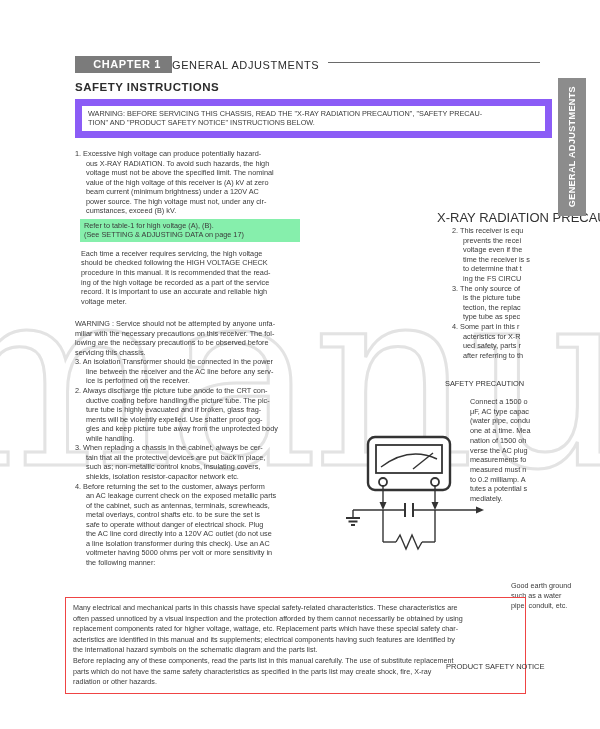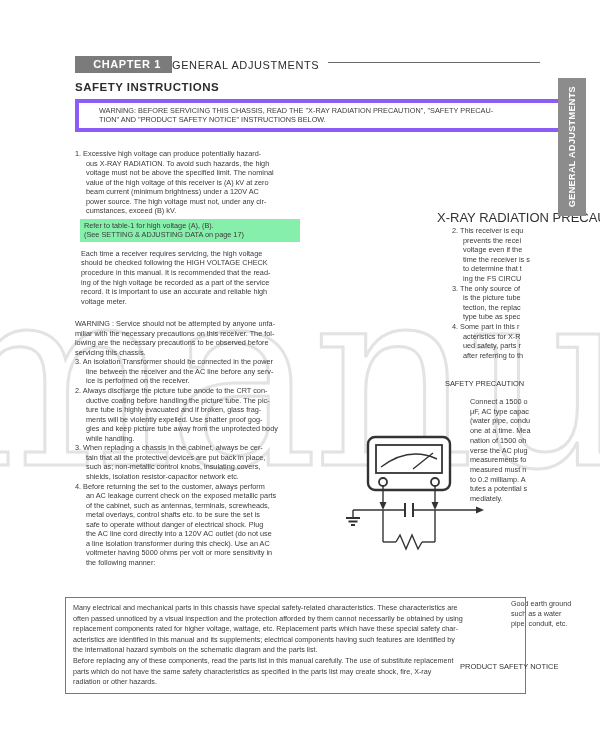--- a/index.html
+++ b/index.html
@@ -8,41 +8,41 @@
   .abs{position:absolute;}
   
   .watermark{position:absolute;left:-70px;top:240px;width:780px;height:310px;z-index:0;pointer-events:none;}
   
   .chapter-box{left:75px;top:56px;width:90px;height:17px;background:#7b7b7b;color:#fff;
                font-size:11px;font-weight:bold;line-height:17px;padding-left:7px;letter-spacing:.6px;z-index:2;text-align:center;}
   .chapter-title{left:172px;top:59px;font-size:11px;color:#2c2c2c;letter-spacing:.6px;z-index:2;}
   .header-rule{left:328px;top:62px;width:212px;height:1px;background:#6a6a6a;z-index:2;}
   .page-title{left:75px;top:81px;width:455px;font-size:11.5px;font-weight:bold;
               color:#2c2c2c;letter-spacing:.5px;z-index:2;}
-  .warning-box{left:75px;top:99px;width:451px;border:4px solid #8b5cf6;padding:3px 20px;
+  .warning-box{left:75px;top:99px;width:451px;border:7px solid #8b5cf6;padding:3px 6px;
                font-size:7.3px;line-height:9.4px;white-space:pre-line;color:#3a3a3a;z-index:2;}
   
   .col-left{left:75px;top:149px;width:241px;font-size:7.3px;line-height:9.55px;z-index:2;}
   .hang{padding-left:11px;text-indent:-11px;white-space:pre-line;}
   .note{margin:3px 0 0 5px;background:#86efac;padding:2px 4px;white-space:pre-line;width:212px;}
   .para{white-space:pre-line;}
   .indent1{margin:7px 0 0 6px;}
   .warn{margin-top:13px;}
   .xray-heading{left:437px;top:210px;font-size:13px;color:#333;z-index:2;white-space:nowrap;}
   .xray-items{left:452px;top:226px;width:170px;font-size:7.3px;line-height:9.6px;z-index:2;}
   .safety-heading{left:445px;top:379px;font-size:7.4px;color:#333;z-index:2;white-space:nowrap;}
   .safety-lines{left:470px;top:397px;width:150px;font-size:7.3px;line-height:9.7px;
                 white-space:pre-line;z-index:2;}
   
   .circuit{left:343px;top:420px;width:152px;height:168px;z-index:2;}
-  .ground-label{left:511px;top:599px;font-size:7.2px;line-height:10px;white-space:pre-line;z-index:2;}
+  .ground-label{left:511px;top:581px;font-size:7.2px;line-height:10px;white-space:pre-line;z-index:2;}
   
   .bottom-box{left:65px;top:597px;width:445px;border:1px solid #ef4444;padding:5px 7px;
               font-size:7.2px;line-height:10.6px;white-space:pre-line;color:#3a3a3a;z-index:2;background:transparent;}
-  .product-safety{left:460px;top:662px;font-size:7.5px;color:#333;z-index:3;white-space:nowrap;}
+  .product-safety{left:446px;top:662px;font-size:7.5px;color:#333;z-index:3;white-space:nowrap;}
   
   .side-tab{left:558px;top:78px;width:28px;height:138px;background:#8c8c8c;color:#fff;z-index:2;
             display:flex;align-items:center;justify-content:center;}
   .side-tab span{writing-mode:vertical-rl;transform:rotate(180deg);font-size:9px;font-weight:bold;
                  letter-spacing:.4px;white-space:nowrap;}
 </style>
 </head>
 <body>
 
 <div class="page">

